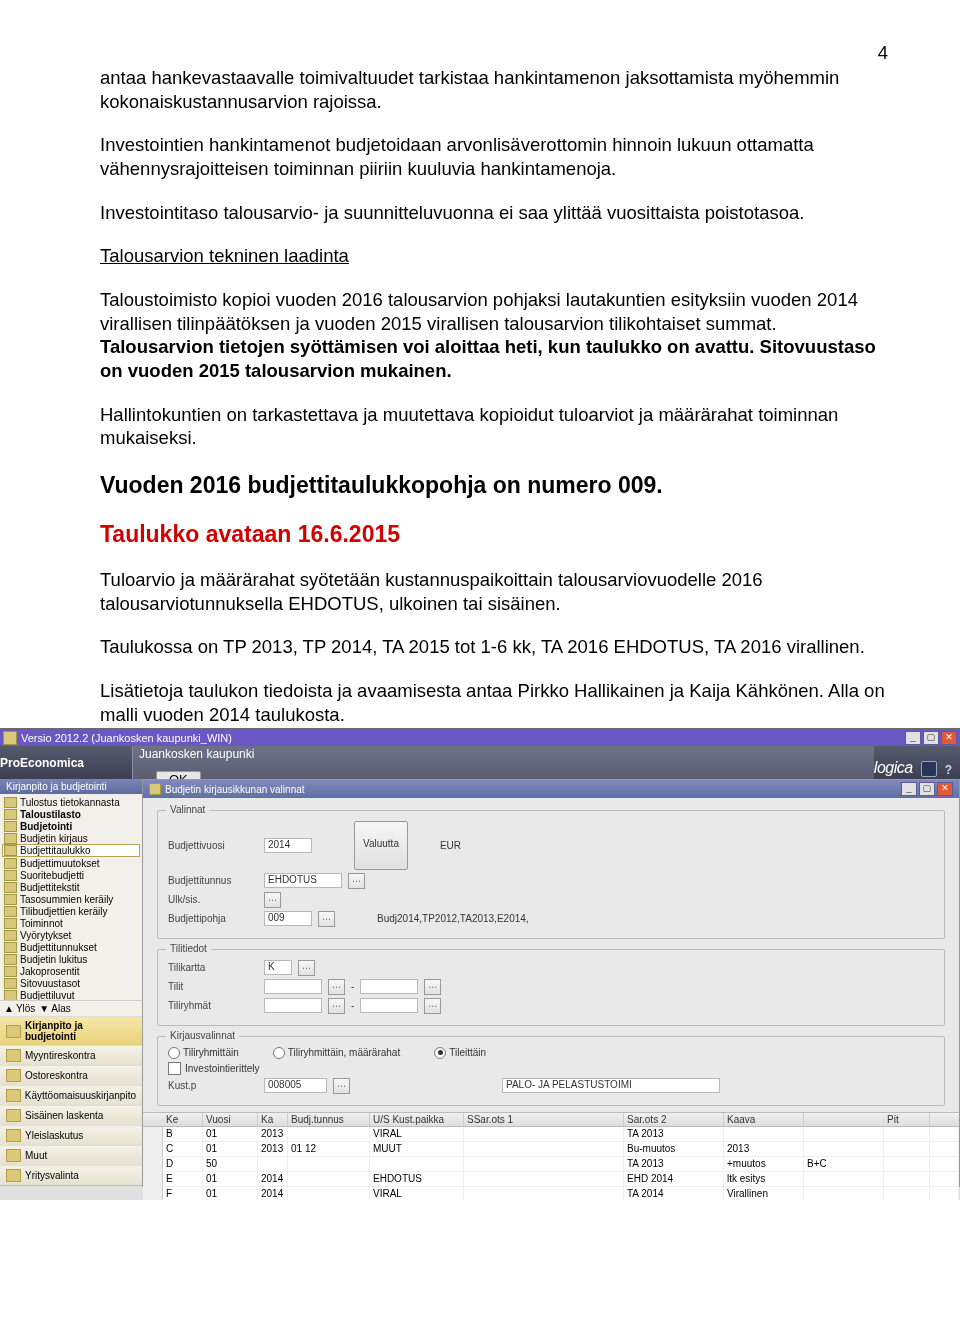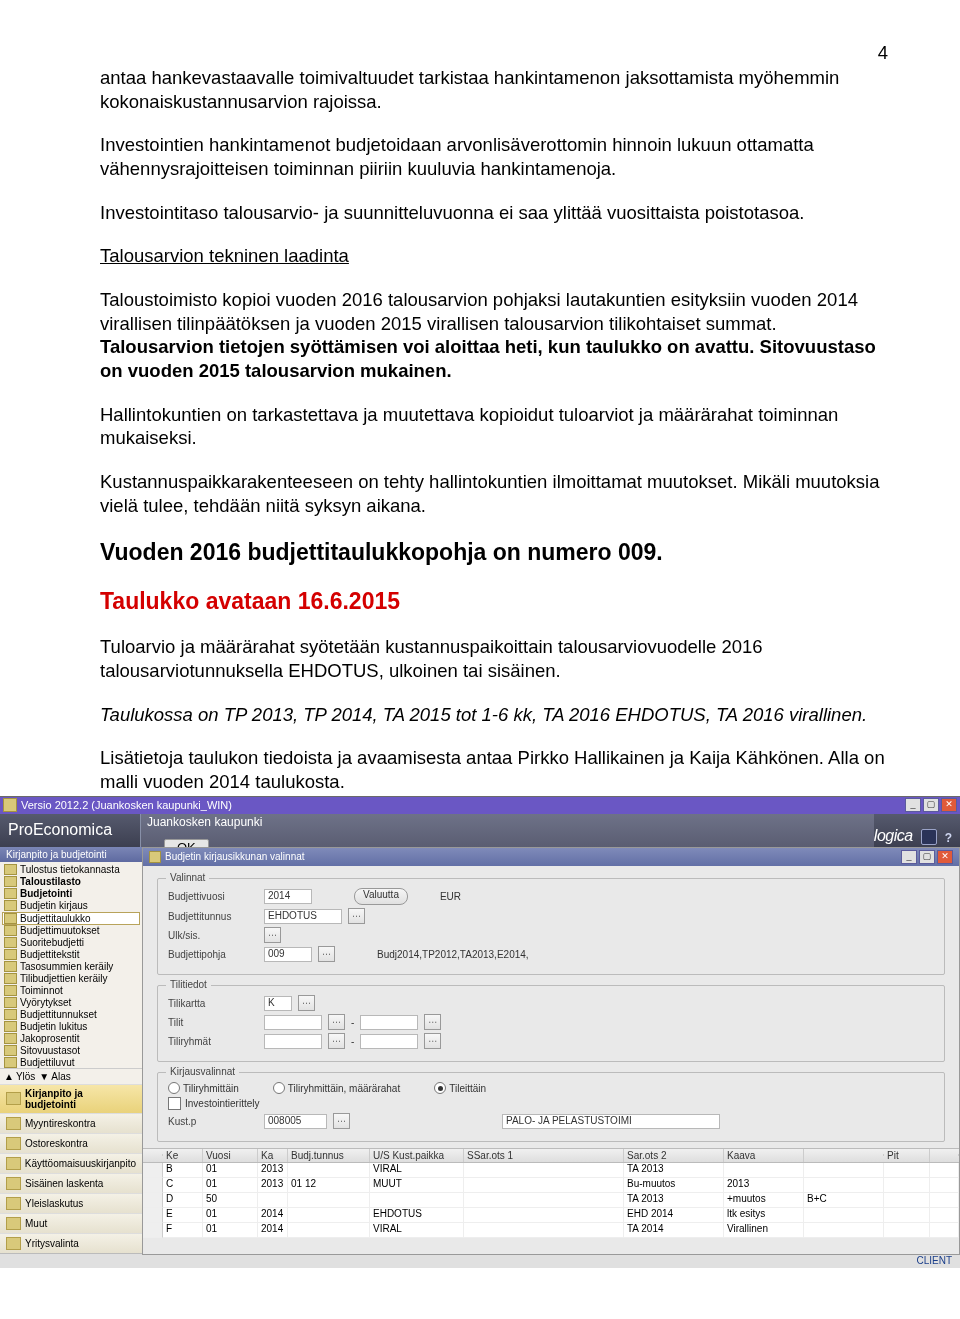--- a/index.html
+++ b/index.html
@@ -24,21 +24,21 @@
     line-height: 1.28;
   }
   .underline { text-decoration: underline; }
   .bold { font-weight: bold; }
   h2 {
     font-size: 23px;
     font-weight: bold;
     margin: 22px 0 20px 0;
   }
   h2.red { color: #d40000; font-size: 23px; }
-  .italic { font-style: italic; }
+  .italic { }
 
   
   .app {
     width: 100%;
     font-family: Tahoma, Verdana, Arial, sans-serif;
     font-size: 10px;
     color: #000;
     background: #dcdcdc;
     border-top: 1px solid #6a6a6a;
   }
@@ -67,23 +67,23 @@
     background: linear-gradient(#565a6e,#3c3f50);
     height: 33px;
     display: flex;
     align-items: stretch;
     color: #fff;
   }
   .brand {
     width: 132px;
     display: flex;
     align-items: center;
-    padding-left: 8px;
-    font-size: 16px;
-    font-weight: 400;
+    padding-left: 0;
+    font-size: 12px;
+    font-weight: 700;
   }
   .header-org {
     flex: 1;
     display: flex;
     flex-direction: column;
     background: linear-gradient(#6e7288,#5a5d72);
     border-left: 1px solid #8890a8;
     gap: 8px;
   }
   .org-row {
@@ -232,22 +232,22 @@
     background: #fff;
     border: 1px solid #b8b8b8;
     height: 13px;
     padding: 0 3px;
     font-size: 10px;
   }
   .w40{width:40px}.w55{width:55px}.w70{width:70px}.w20{width:20px}.w210{width:210px}.w50{width:50px}
   .btnlike {
     background: linear-gradient(#f6f6f6,#e0e0e0);
     border: 1px solid #999;
-    border-radius: 8px;
-    padding: 0 8px;
+    border-radius: 2px;
+    padding: 16px 8px;
     height: 15px;
     font-size: 10px;
   }
   .pick {
     width: 15px; height: 14px;
     border: 1px solid #999;
     background: linear-gradient(#f7f7f7,#e2e2e2);
     display: inline-flex;
     align-items: center;
     justify-content: center;
@@ -288,21 +288,20 @@
 <body>
 
 <div class="page">
   <div class="page-number">4</div>
   <p>antaa hankevastaavalle toimivaltuudet tarkistaa hankintamenon jaksottamista myöhemmin kokonaiskustannusarvion rajoissa.</p>
   <p>Investointien hankintamenot budjetoidaan arvonlisäverottomin hinnoin lukuun ottamatta vähennysrajoitteisen toiminnan piiriin kuuluvia hankintamenoja.</p>
   <p>Investointitaso talousarvio- ja suunnitteluvuonna ei saa ylittää vuosittaista poistotasoa.</p>
   <p class="underline">Talousarvion tekninen laadinta</p>
   <p><span>Taloustoimisto kopioi vuoden 2016 talousarvion pohjaksi lautakuntien esityksiin vuoden 2014 virallisen tilinpäätöksen ja vuoden 2015 virallisen talousarvion tilikohtaiset summat. </span><span class="bold">Talousarvion tietojen syöttämisen voi aloittaa heti, kun taulukko on avattu.  Sitovuustaso on vuoden 2015 talousarvion mukainen.</span></p>
   <p>Hallintokuntien on tarkastettava ja muutettava kopioidut tuloarviot ja määrärahat toiminnan mukaiseksi.</p>
-  <p>Kustannuspaikkarakenteeseen on tehty hallintokuntien ilmoittamat muutokset. Mikäli muutoksia vielä tulee, tehdään niitä syksyn aikana.</p>
   <h2>Vuoden 2016 budjettitaulukkopohja on numero 009.</h2>
   <h2 class="red">Taulukko avataan 16.6.2015</h2>
   <p>Tuloarvio ja määrärahat syötetään kustannuspaikoittain talousarviovuodelle 2016 talousarviotunnuksella EHDOTUS, ulkoinen tai sisäinen.</p>
   <p class="italic">Taulukossa on TP 2013, TP 2014, TA 2015 tot 1-6 kk, TA 2016 EHDOTUS, TA 2016 virallinen.</p>
   <p style="margin-bottom:2px">Lisätietoja taulukon tiedoista ja avaamisesta antaa Pirkko Hallikainen ja Kaija Kähkönen. Alla on malli vuoden 2014 taulukosta.</p>
 </div>
 
 <div class="app">
   <div class="win-title">
     <span style="width:12px;height:12px;background:#d9c97a;margin-right:4px;border:1px solid #a59440;"></span>

